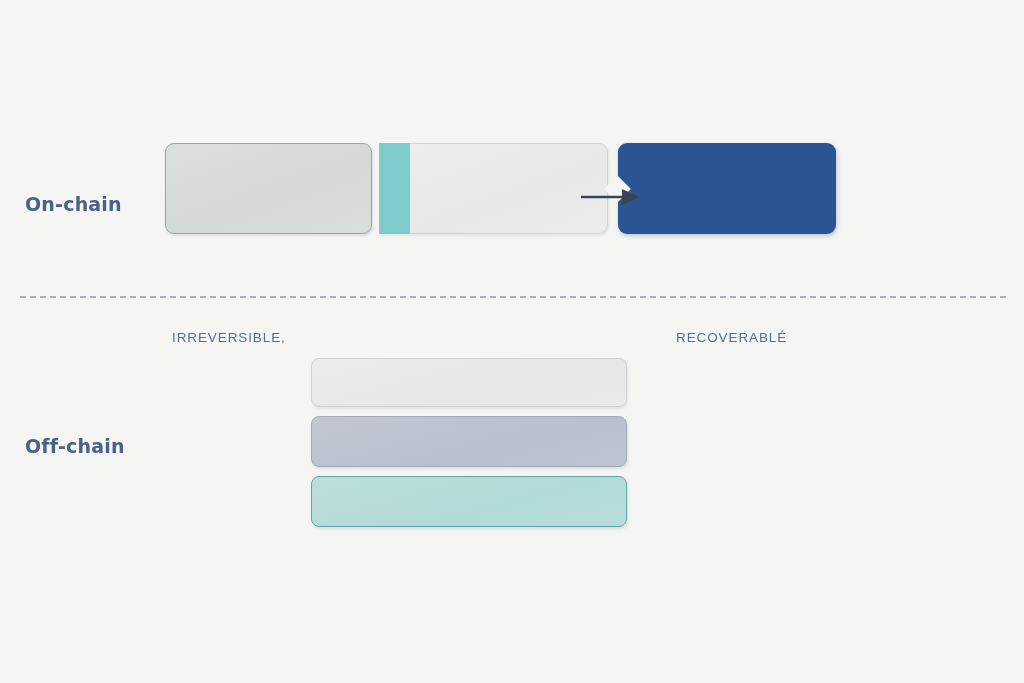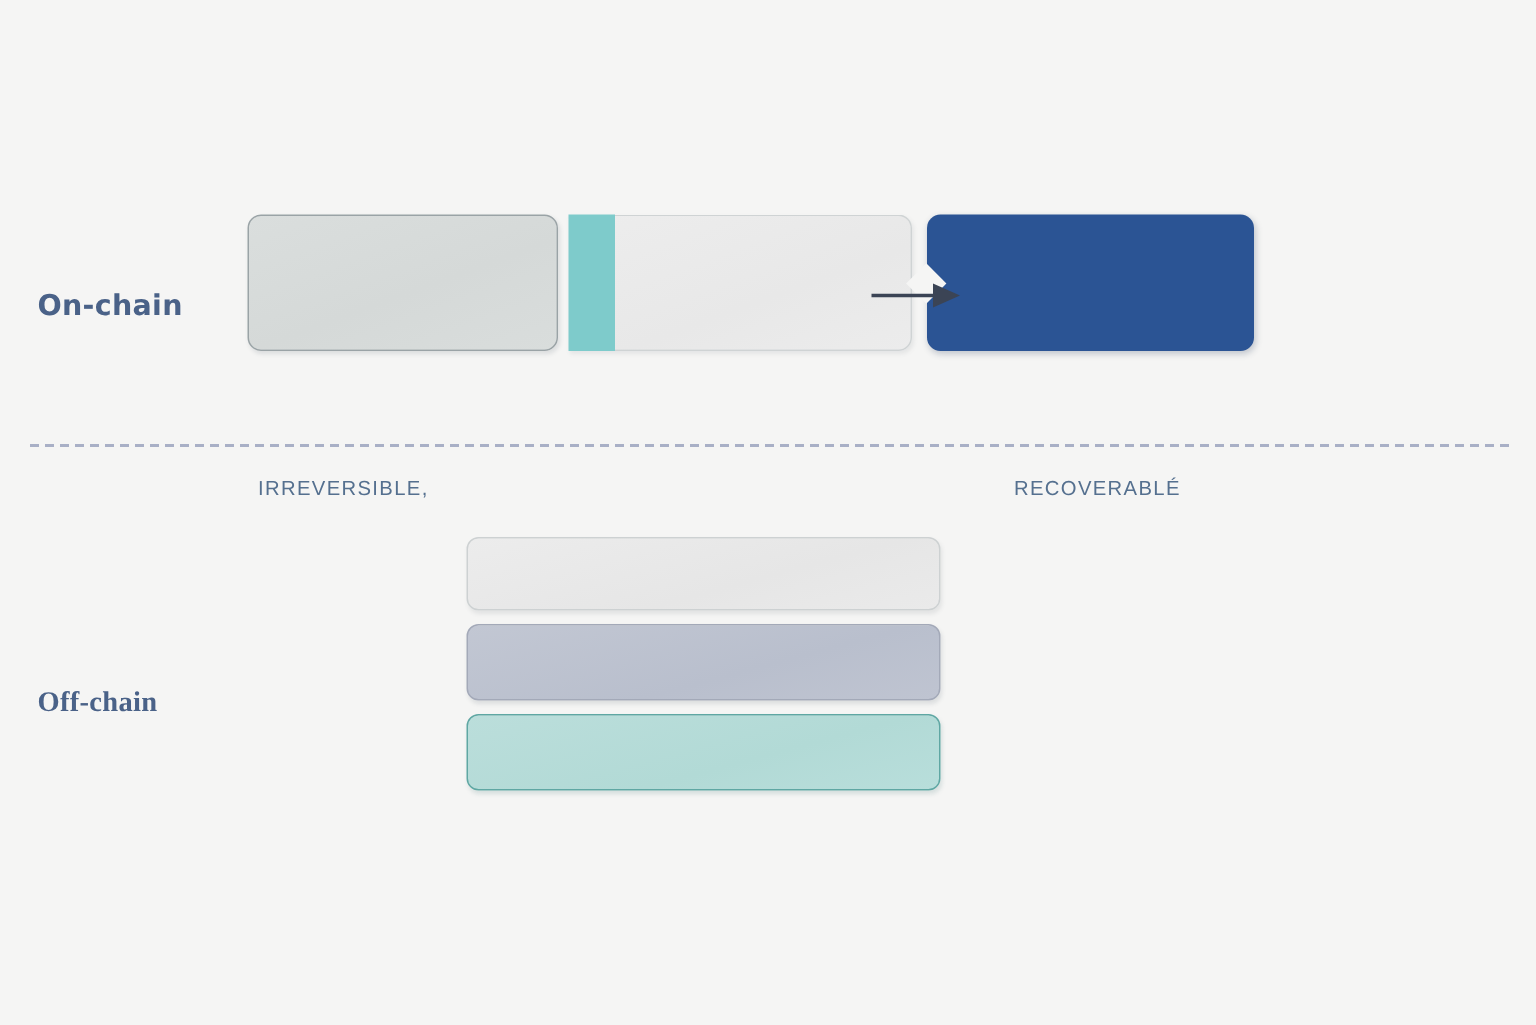--- a/index.html
+++ b/index.html
@@ -25,21 +25,21 @@
   .row-label {
     position: absolute;
     font-family: "DejaVu Sans", sans-serif;
     font-weight: bold;
     font-size: 19px;
     color: #4a6288;
     letter-spacing: 0.2px;
     white-space: nowrap;
   }
   #label-onchain  { left: 25px; top: 193px; }
-  #label-offchain { left: 25px; top: 458px; font-family: Liberation Serif, serif; }
+  #label-offchain { left: 25px; top: 435px; }
 
   
   .onchain-box {
     position: absolute;
     box-sizing: border-box;
   }
 
   #onchain-box-1 {
     left: 165px;
     top: 143px;
@@ -118,21 +118,21 @@
   }
 
   
   .caption {
     position: absolute;
     font-family: "Liberation Sans", sans-serif;
     font-size: 13.5px;
     color: #55708f;
     letter-spacing: 0.9px;
     white-space: nowrap;
-    top: 318px;
+    top: 330px;
   }
   #caption-irreversible { left: 172px; }
   #caption-recoverable  { left: 636px; margin-left: 40px; }
 
   
   .offchain-bar {
     position: absolute;
     left: 311px;
     width: 316px;
     box-sizing: border-box;

